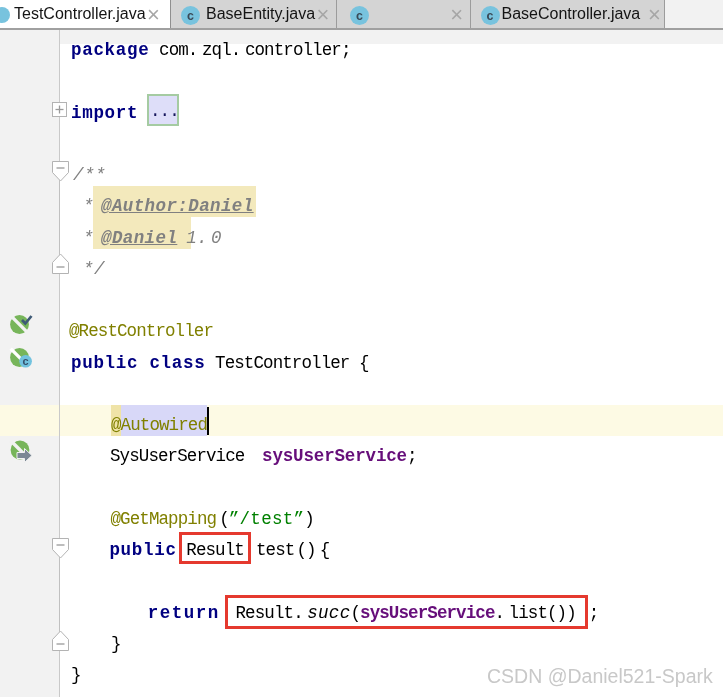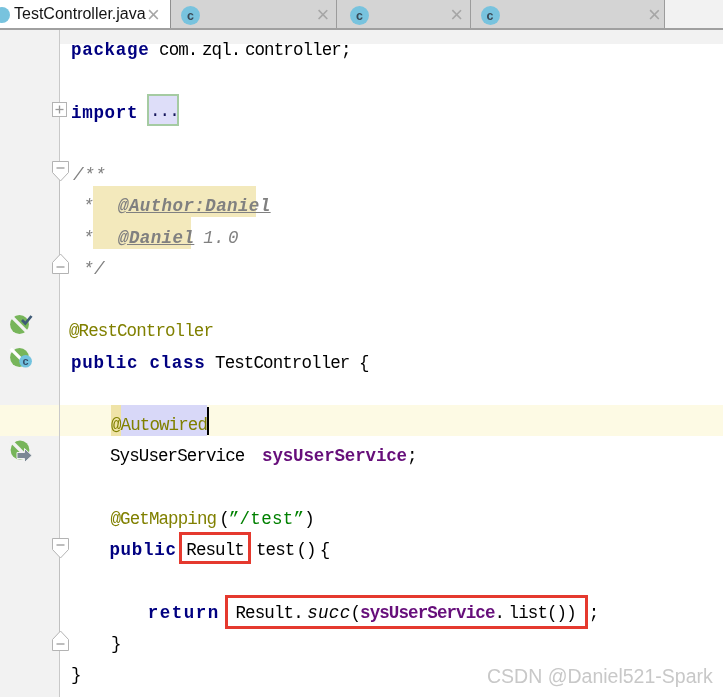--- a/index.html
+++ b/index.html
@@ -15,21 +15,21 @@
   .cletter{position:absolute;width:100%;text-align:center;font-size:12.5px;font-weight:bold;
            color:#3a4a58;line-height:20px;}
   
   #gutter{position:absolute;left:0;top:30px;width:59px;height:667px;background:#f2f2f2;}
   #gutline{position:absolute;left:59px;top:30px;width:1px;height:667px;background:#c9c9c9;}
   .ln{position:absolute;left:0;width:723px;height:26px;padding-top:5.3px;line-height:31.25px;
       font-family:"Liberation Mono",monospace;font-size:17.5px;letter-spacing:-0.9px;color:#000;white-space:pre;}
   .k{color:#000080;font-weight:bold;letter-spacing:0.7px;}
   .ann{color:#808000;}
   .cm{color:#808080;font-style:italic;letter-spacing:0.5px;}
-  .tag{color:#808080;font-style:italic;font-weight:bold;letter-spacing:0.4px;text-decoration:underline;margin-left:17px;}
+  .tag{color:#808080;font-style:italic;font-weight:bold;letter-spacing:0.4px;text-decoration:underline;}
   .str{color:#008000;font-weight:normal;}
   .fld{color:#660e7a;font-weight:bold;letter-spacing:-0.9px;}
   .it{font-style:italic;letter-spacing:0.3px;}
   .d{letter-spacing:3.6px;}
   i.sp{display:inline-block;}
 </style>
 </head>
 <body>
 
 <div id="tabbar">
@@ -38,34 +38,36 @@
     <div class="cicon" style="left:-6.5px;top:7px;width:16px;height:16px;"></div>
     <span class="tabtxt" style="left:14px;">TestController.java</span>
     <span class="tabx" style="left:147px;">×</span>
   </div>
   <div class="abs" style="left:169.5px;top:0;width:1.5px;height:28px;background:#8f8f8f;"></div>
 
   <div class="tab" style="left:171px;width:166px;background:#d4d4d4;border-right:1px solid #9c9c9c;box-sizing:border-box;">
     <div class="cicon" style="left:10px;top:5.5px;width:19px;height:19px;">
         <span class="cletter">c</span>
       </div>
+    <span class="tabtxt" style="left:35px;">BaseEntity.java</span>
     <span class="tabx" style="left:145.5px;">×</span>
   </div>
 
   <div class="tab" style="left:337px;width:133.5px;background:#d4d4d4;border-right:1px solid #9c9c9c;box-sizing:border-box;">
     <div class="cicon" style="left:13px;top:5.5px;width:19px;height:19px;">
         <span class="cletter">c</span>
       </div>
     <span class="tabx" style="left:113.3px;">×</span>
   </div>
 
   <div class="tab" style="left:470.5px;width:194.5px;background:#d4d4d4;border-right:1px solid #9c9c9c;box-sizing:border-box;">
     <div class="cicon" style="left:10px;top:5.5px;width:19px;height:19px;">
         <span class="cletter">c</span>
       </div>
+    <span class="tabtxt" style="left:31px;">BaseController.java</span>
     <span class="tabx" style="left:177.4px;">×</span>
   </div>
   <div class="abs" style="left:0;top:28px;width:723px;height:2px;background:#a0a0a0;"></div>
 </div>
 
 <div id="gutter"></div>
 
 <div class="abs" style="left:0;top:404.85px;width:723px;height:31.25px;background:#fdfae4;"></div>
 
 <div class="abs" style="left:93px;top:186.1px;width:163.3px;height:31.25px;background:#f3e9bc;"></div>

